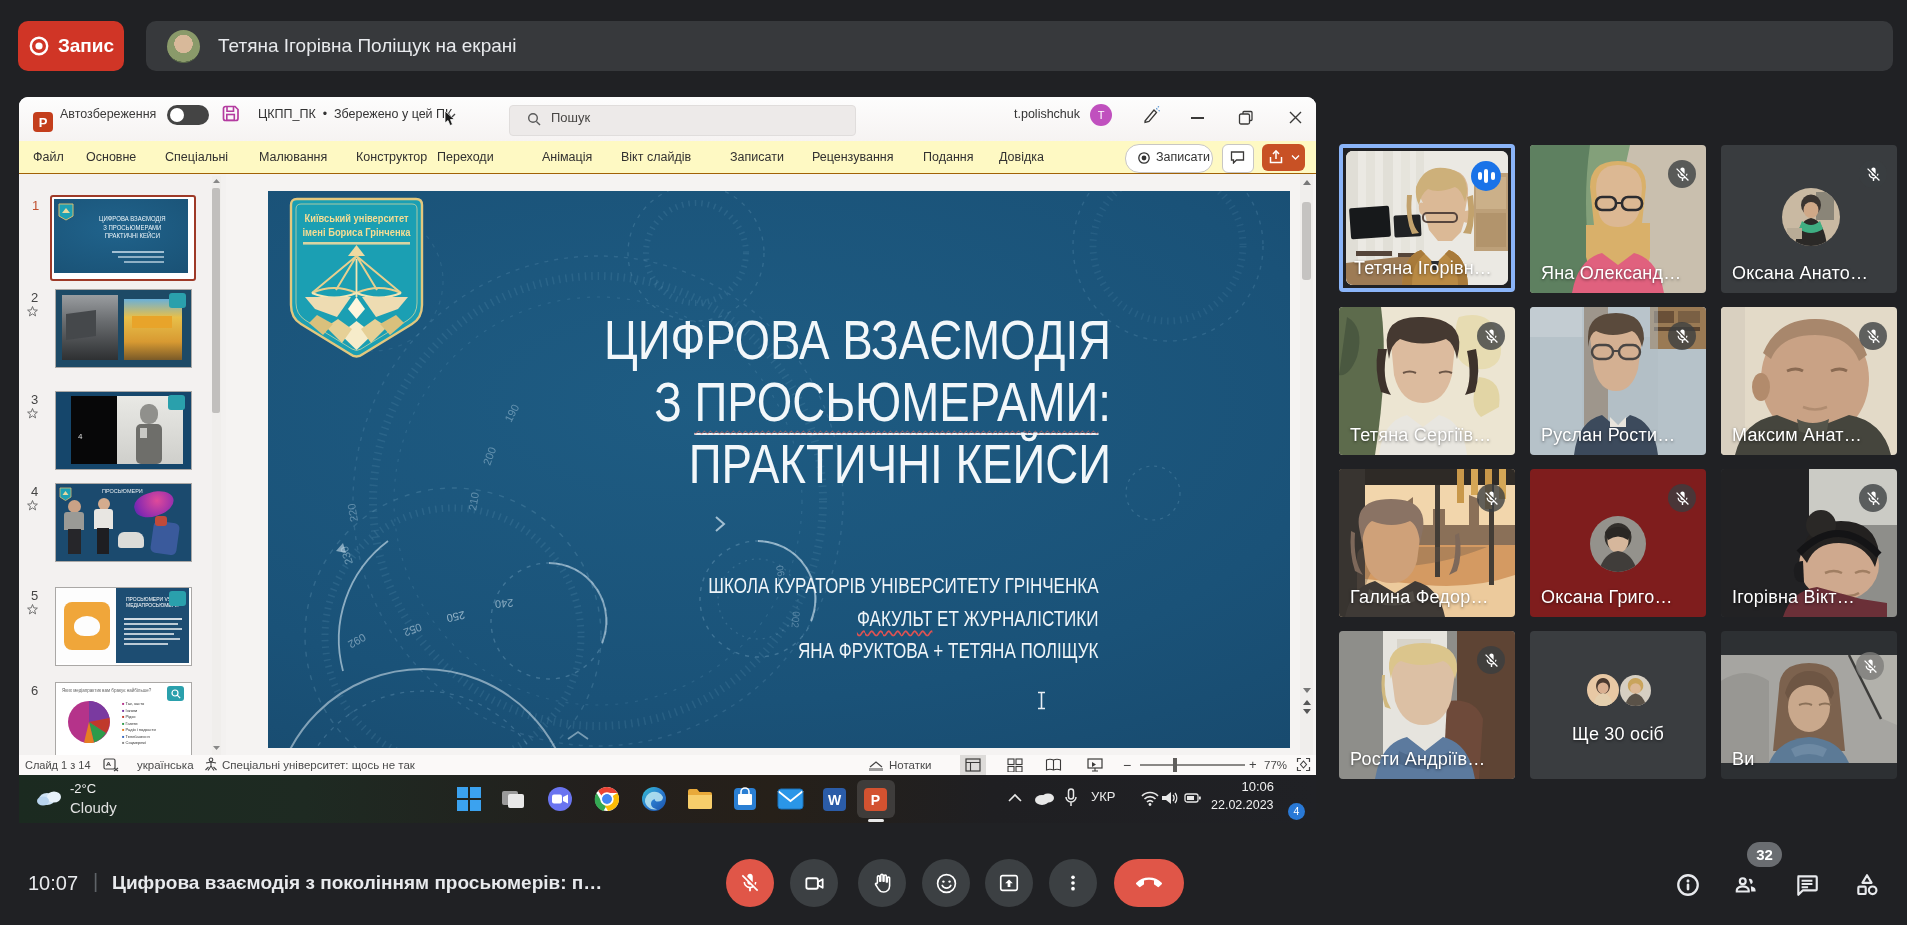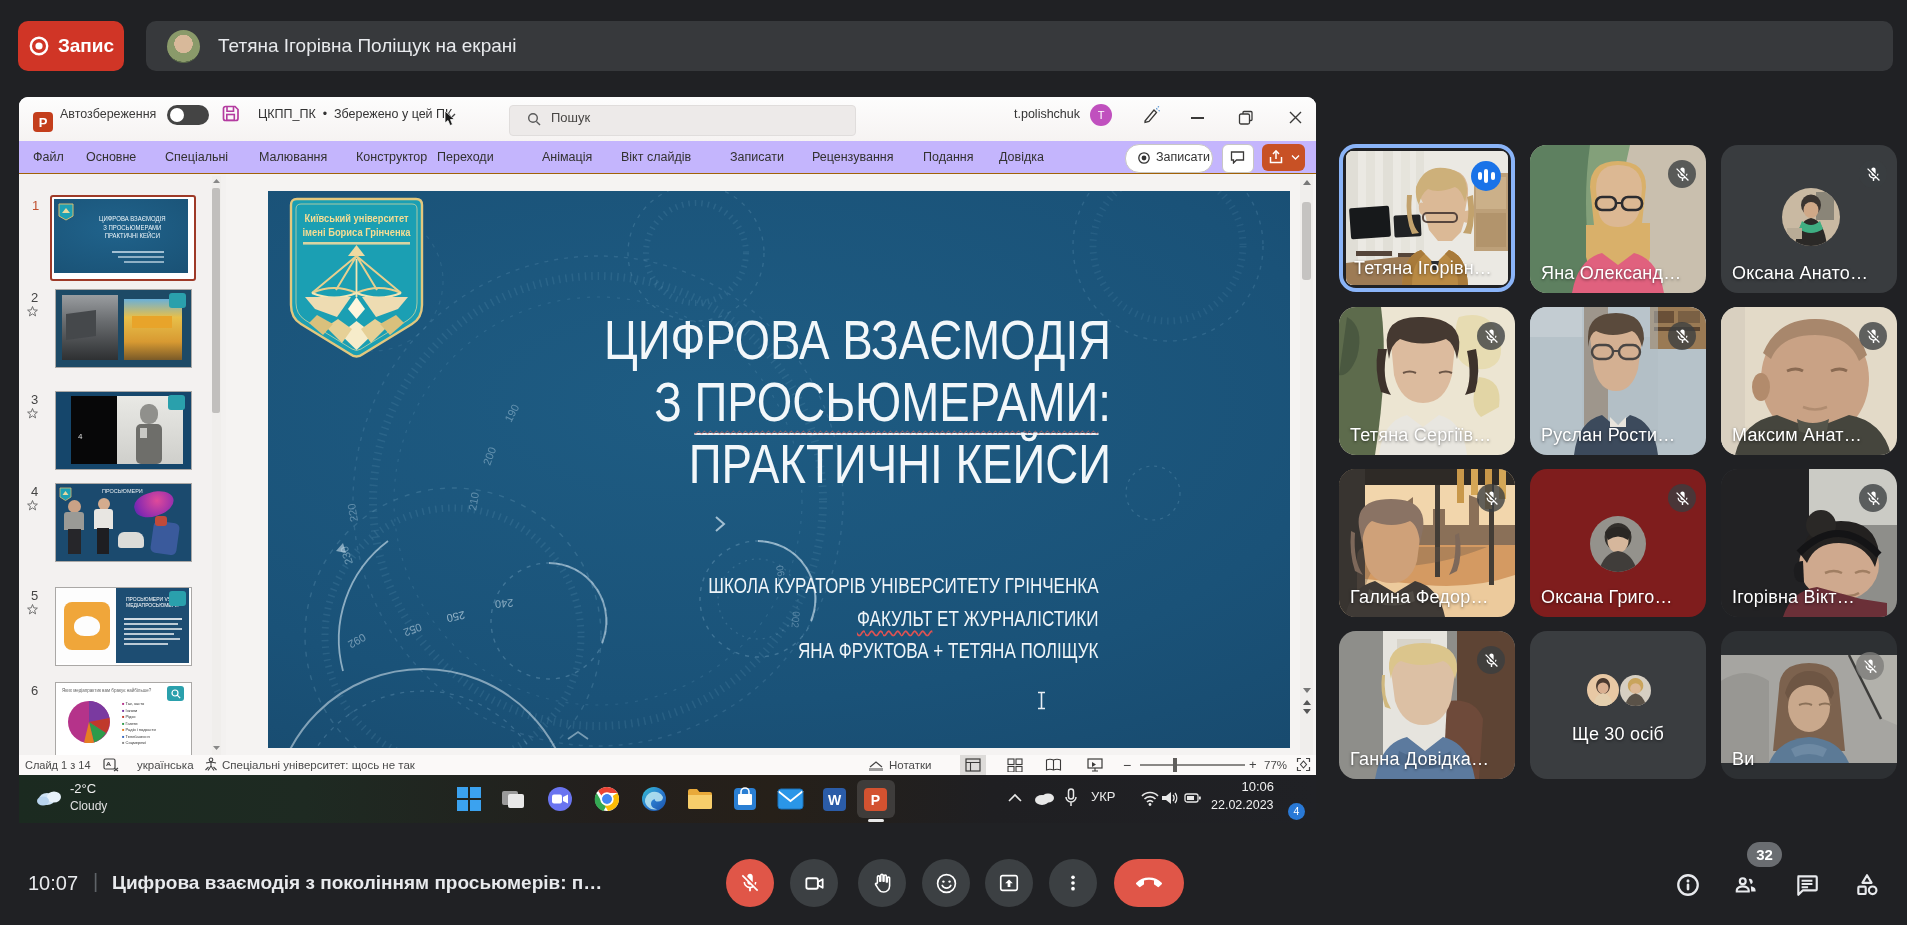--- a/index.html
+++ b/index.html
@@ -5,30 +5,30 @@
   html,body{margin:0;padding:0}
   body{width:1907px;height:925px;background:#202124;font-family:"Liberation Sans",sans-serif;overflow:hidden;position:relative}
   .abs{position:absolute}
   
   .rec{position:absolute;left:18px;top:21px;width:106px;height:50px;background:#d03526;border-radius:10px;display:flex;align-items:center;justify-content:center;gap:8px;color:#fff;font-size:19px;font-weight:bold}
   .titlepill{position:absolute;left:146px;top:21px;width:1747px;height:50px;background:#37393c;border-radius:10px;color:#e8eaed;font-size:19px;font-weight:500;display:flex;align-items:center}
   .avatar1{width:33px;height:33px;border-radius:50%;margin-left:21px;margin-right:18px;background:radial-gradient(circle at 50% 42%,#d8b99a 0 36%,#8a9a6a 37% 70%,#5a6a4a 71%);border:0}
   
   .screen{position:absolute;left:19px;top:97px;width:1297px;height:726px;border-radius:9px 9px 0 0;overflow:hidden;background:#fbfaf9}
   .ptitle{position:absolute;left:0;top:0;width:100%;height:44px;background:linear-gradient(#fdfdfd,#f6f3f2)}
-  .pmenu{position:absolute;left:0;top:44px;width:100%;height:32px;background:#c4b5fd;border-bottom:3px solid #a16207;font-size:12.5px;color:#323130}
+  .pmenu{position:absolute;left:0;top:44px;width:100%;height:32px;background:#fef9c3;border-bottom:3px solid #a16207;font-size:12.5px;color:#323130}
   .pmenu span{position:absolute;top:9px}
   .pbody{position:absolute;left:0;top:77px;width:100%;height:581px;background:#f6f4f3}
   .thumbs{position:absolute;left:0;top:0;width:207px;height:581px;background:#f3f1f0}
   .canvas{position:absolute;left:207px;top:0;width:1090px;height:581px;background:#f5f3f2}
   .slide{position:absolute;left:42px;top:17px;width:1022px;height:557px;background:radial-gradient(140% 120% at 42% 38%,#1e5c83 0%,#1a5278 45%,#153f60 100%);overflow:hidden}
   .pstatus{position:absolute;left:0;top:658px;width:100%;height:20px;background:#fbf9f8;font-size:11.5px;color:#4a4a4a}
   .taskbar{position:absolute;left:0;top:678px;width:100%;height:48px;background:linear-gradient(90deg,#1b2a20 0%,#1e2a22 22%,#231f1d 45%,#262019 58%,#1f1f22 75%,#202125 100%)}
   
-  .tile{position:absolute;width:176px;height:148px;border-radius:17px;overflow:hidden;background:#3a3d40}
+  .tile{position:absolute;width:176px;height:148px;border-radius:4px;overflow:hidden;background:#3a3d40}
   .nm{position:absolute;left:11px;bottom:9px;color:#fff;font-size:18px;font-weight:500;letter-spacing:.2px;text-shadow:0 1px 3px rgba(0,0,0,.55);white-space:nowrap}
   .mic{position:absolute;top:15px;right:10px;width:28px;height:28px;border-radius:50%;background:rgba(58,61,64,.78);display:flex;align-items:center;justify-content:center}
   
   .bbar{position:absolute;left:0;top:823px;width:1907px;height:102px;background:#202124}
   .cbtn{position:absolute;top:859px;width:48px;height:48px;border-radius:50%;background:#3c4043;display:flex;align-items:center;justify-content:center}
   .red{background:#e05648}
 </style>
 </head>
 <body>
 
@@ -356,21 +356,21 @@
         <path d="M7.5 4 L10.5 7.5 L7.5 11 L4.5 7.5 Z" fill="none" stroke="#444" stroke-width="1.1"></path>
       </svg>
   </div>
   <div class="taskbar" id="taskbar">
     <svg class="abs" style="left:17px;top:12px" width="28" height="20" viewBox="0 0 28 20">
         <ellipse cx="11" cy="12" rx="8" ry="6" fill="#cfe3f5"></ellipse>
         <ellipse cx="18" cy="10" rx="7" ry="5.5" fill="#e8f2fb"></ellipse>
         <ellipse cx="7" cy="14" rx="6" ry="4.5" fill="#b8d4ee"></ellipse>
       </svg>
     <span class="abs" style="left:51px;top:6px;color:#f0f0f0;font-size:13px">-2°C</span>
-    <span class="abs" style="left:51px;top:24px;color:#e0e0e0;font-size:12px">Cloudy</span>
+    <span class="abs" style="left:51px;top:24px;color:#e0e0e0;font-size:15px">Cloudy</span>
     <svg class="abs" style="left:437px;top:11px" width="26" height="26" viewBox="0 0 26 26">
         <rect x="1" y="1" width="11" height="11" fill="#3ba2ef"></rect>
         <rect x="14" y="1" width="11" height="11" fill="#3ba2ef"></rect>
         <rect x="1" y="14" width="11" height="11" fill="#3ba2ef"></rect>
         <rect x="14" y="14" width="11" height="11" fill="#3ba2ef"></rect>
       </svg>
     <svg class="abs" style="left:481px;top:11px" width="26" height="26" viewBox="0 0 26 26">
         <rect x="2" y="5" width="16" height="14" rx="2" fill="#9a9a9a"></rect>
         <rect x="8" y="8" width="16" height="14" rx="2" fill="#e8e8e8"></rect>
       </svg>
@@ -696,21 +696,21 @@
     <path d="M50 38 q-2-26 34-26 q36 0 34 28 l-2 8 q-4-16-12-18 q-22 8-42 0 q-8 2-10 18 z" fill="#dbc58c"></path>
     <path d="M46 44 q-2 22 6 34 l-6-2 q-5-16-3-32" fill="#d0b87e"></path>
     <path d="M36 148 q6-36 32-42 l18 14 18-14 q26 6 32 42 z" fill="#5c7a9e"></path>
     <path d="M60 120 q26 14 52 0 l2 12 q-28 12-56 0 z" fill="#4e6a8c"></path>
   </svg>
   <div class="mic">
         <svg width="17" height="17">
           <use href="#micoff"></use>
         </svg>
       </div>
-  <div class="nm">Ганна Довідка…</div>
+  <div class="nm">Рости Андріїв…</div>
 </div>
 
 <div class="tile" style="left:1530px;top:631px;background:#3a3d40">
   <svg class="abs" style="left:57px;top:43px" width="32" height="32" viewBox="0 0 32 32">
     <defs>
           <clipPath id="av11a">
             <circle cx="16" cy="16" r="16"></circle>
           </clipPath>
         </defs>
     <g clip-path="url(#av11a)">

